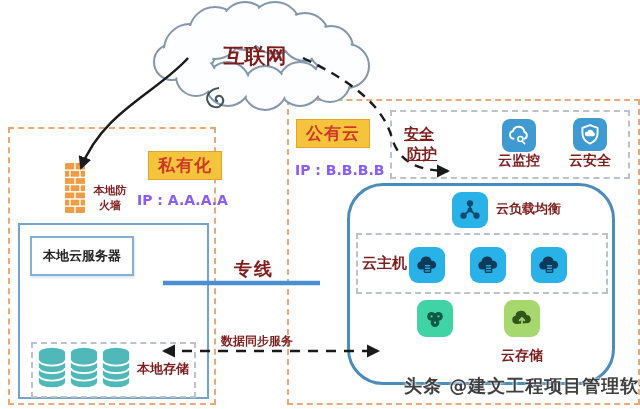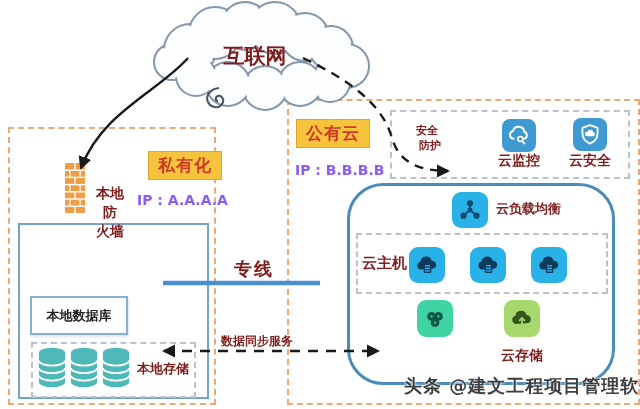--- a/index.html
+++ b/index.html
@@ -42,22 +42,22 @@
 </style>
 </head>
 <body>
 
 <div id="canvas">
 
   <div class="abs zone" style="left:8px;top:127px;width:204px;height:274px;"></div>
   <div class="abs zone" style="left:287px;top:99px;width:349px;height:302px;"></div>
 
   <div class="abs innerbox" style="left:18px;top:223px;width:187px;height:172px;"></div>
-  <div class="abs nodebox" style="left:30px;top:296px;width:94px;height:35px;">
-    <span>本地数据库</span>
+  <div class="abs nodebox" style="left:30px;top:236px;width:100px;height:36px;">
+    <span>本地云服务器</span>
   </div>
   <div class="abs dashedbox" style="left:31px;top:342px;width:161px;height:52px;"></div>
 
   <div class="abs" style="left:37px;top:346px;z-index:6;">
     <svg width="30" height="44" viewBox="0 0 32 46">
       <path d="M2 7v31a14 5.5 0 0 0 28 0V7" fill="#4fb9b9"></path>
       <ellipse cx="16" cy="7" rx="14" ry="5.5" fill="#4fb9b9"></ellipse>
       <g fill="none" stroke="#fff" stroke-width="2">
         <path d="M2 15a14 5.5 0 0 0 28 0"></path>
           <path d="M2 23a14 5.5 0 0 0 28 0"></path>
@@ -105,33 +105,33 @@
         <line x1="10" y1="14.4" x2="10" y2="21.6"></line>
           <line x1="5" y1="21.6" x2="5" y2="28.8"></line>
           <line x1="15" y1="21.6" x2="15" y2="28.8"></line>
         <line x1="10" y1="28.8" x2="10" y2="36"></line>
           <line x1="5" y1="36" x2="5" y2="43.2"></line>
           <line x1="15" y1="36" x2="15" y2="43.2"></line>
         <line x1="10" y1="43.2" x2="10" y2="50"></line>
       </g>
     </svg>
   </div>
-  <div class="abs lbl" style="left:90px;top:184px;width:40px;text-align:center;font-size:14px;line-height:1.35;z-index:6;">
+  <div class="abs lbl" style="left:90px;top:184px;width:40px;text-align:center;font-size:11px;line-height:1.35;z-index:6;">
     <div>本地防</div>
     <div>火墙</div>
   </div>
 
   <div class="abs ip" style="left:137px;top:192px;">IP : A.A.A.A</div>
   <div class="abs ztitle" style="left:148px;top:151px;">私有化</div>
 
   <div class="abs ztitle" style="left:296px;top:119px;">公有云</div>
   <div class="abs ip" style="left:295px;top:162px;">IP : B.B.B.B</div>
 
   <div class="abs dashedbox" style="left:390px;top:110px;width:236px;height:65px;"></div>
-  <div class="abs lbl" style="left:416px;top:124px;font-size:11px;line-height:1.35;">
+  <div class="abs lbl" style="left:404px;top:124px;font-size:15px;line-height:1.35;text-decoration:underline;">
     <div>安全</div>
     <div style="padding-left:3px;">防护</div>
   </div>
 
   <div class="abs tile blue" style="left:502px;top:119px;width:34px;height:33px;">
     <svg width="26" height="26" viewBox="0 0 24 24">
       <path d="M7 14.5a3.6 3.6 0 0 1-.5-7.1 5.3 5.3 0 0 1 10.4.9 3.3 3.3 0 0 1 .3 6.2" fill="none" stroke="#fff" stroke-width="1.7" stroke-linecap="round"></path>
       <circle cx="13.3" cy="14.8" r="2.3" fill="none" stroke="#fff" stroke-width="1.5"></circle>
       <path d="M15 16.8l2.2 2.2" stroke="#fff" stroke-width="1.5" stroke-linecap="round"></path>
     </svg>

